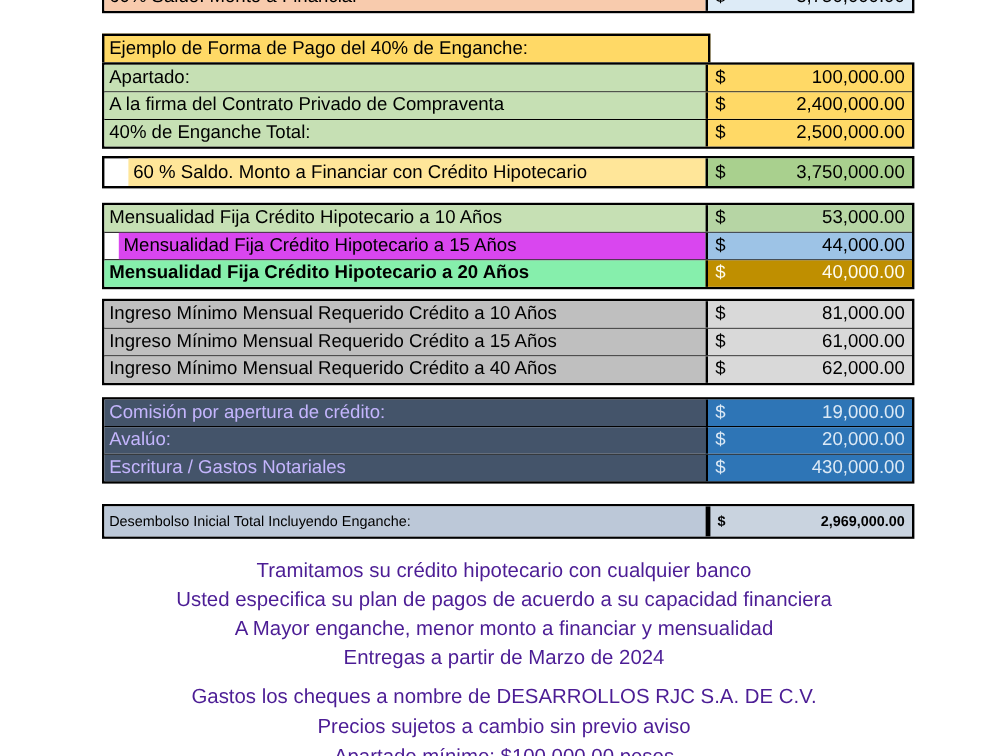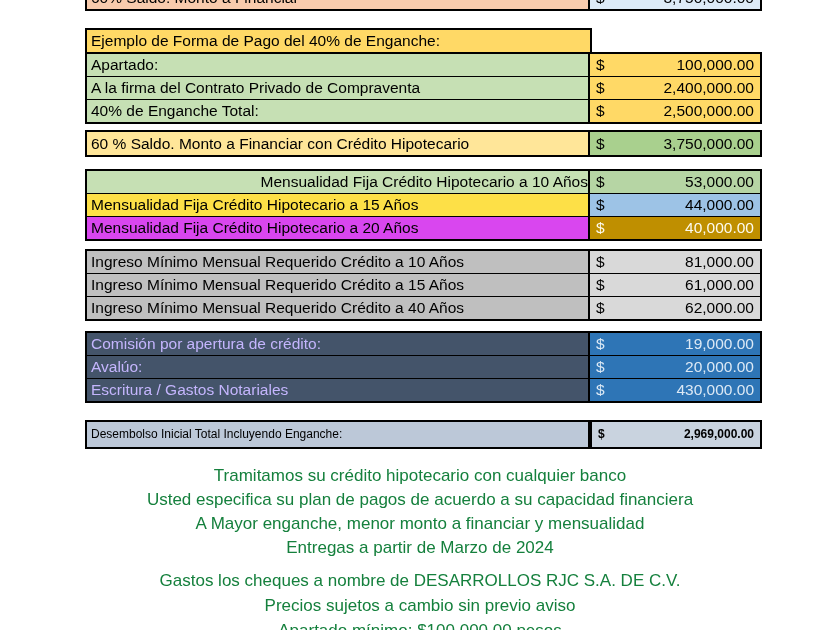--- a/index.html
+++ b/index.html
@@ -28,46 +28,46 @@
   #partial-row .value { background:#DDEBF7; }
   
   #enganche-header { top:28px; width:507px; height:26px; background:#FFD966; }
   #enganche-header .hdr { height:22px; line-height:22px; font-size:15.5px; padding-left:4px; white-space:nowrap; }
   
   #enganche-rows { top:52px; height:72px; }
   #enganche-rows .label { background:#C6E0B4; }
   #enganche-rows .value { background:#FFD966; }
   
   #saldo-row { top:130px; height:27px; }
-  #saldo-row .row { height:23px; line-height:23px; }
+  #saldo-row .row { height:23px; line-height:23px;padding-left:20px; }
   #saldo-row .label { background:#FFE699; }
   #saldo-row .value { background:#A9D08E; }
   
   #mensualidades { top:169px; height:72px; }
-  #mensualidades .row.m10 .label { background:#C6E0B4;text-align:right; }
+  #mensualidades .row.m10 .label { background:#C6E0B4; }
   #mensualidades .row.m10 .value { background:#B6D5A4; }
-  #mensualidades .row.m15 .label { background:#fde047; }
+  #mensualidades .row.m15 .label { background:#d946ef;margin-left:12px; }
   #mensualidades .row.m15 .value { background:#9DC3E6; }
-  #mensualidades .row.m20 .label { background:#d946ef; }
+  #mensualidades .row.m20 .label { background:#86efac;font-weight:bold; }
   #mensualidades .row.m20 .value { background:#BF8F00; color:#FDFBEF; }
   
   #ingresos { top:249px; height:72px; }
   #ingresos .label { background:#BFBFBF; }
   #ingresos .value { background:#D9D9D9; }
   
   #costos { top:331px; height:72px; }
   #costos .label { background:#44546A; color:#c4b5fd; }
   #costos .value { background:#2E75B6; color:#DCE9F5; }
   
   #total-row { top:420px; height:29px; }
   #total-row .row { height:25px; line-height:25px; font-size:12px; }
   #total-row .label { background:#BCC8D8; }
   #total-row .value { background:#C9D3DF; border-left-width:4px; font-weight:bold; }
   
-  .notes { position:absolute; left:0; width:840px; text-align:center; font-size:17px; color:#15803d; }
+  .notes { position:absolute; left:0; width:840px; text-align:center; font-size:17px; color:#4c1d95; }
   #notes-1 { top:464px; line-height:24px; }
   #notes-2 { top:568px; line-height:25px; }
 </style>
 </head>
 <body>
 
 <div id="page">
 
   <div class="section" id="partial-row">
     <div class="row">

